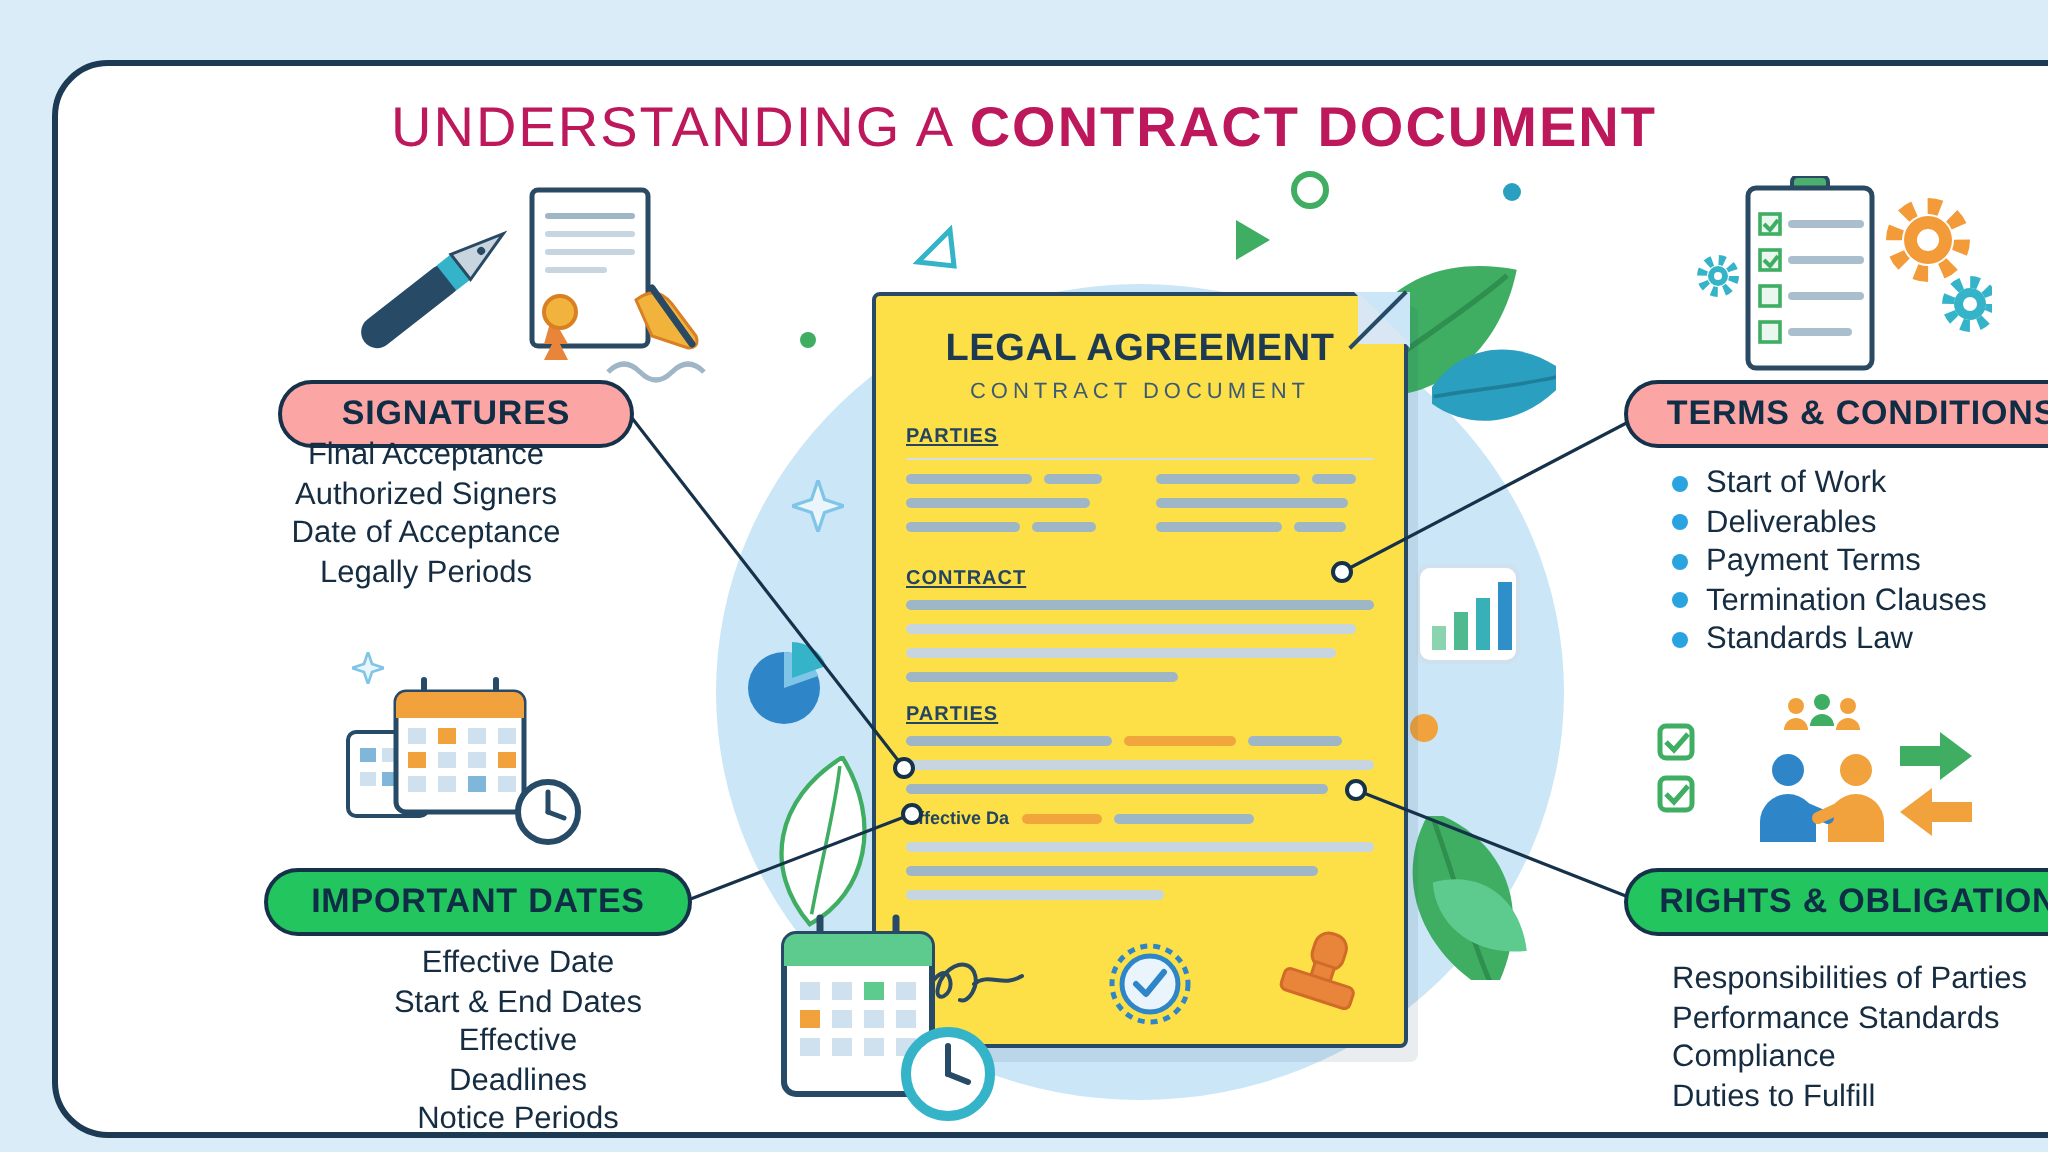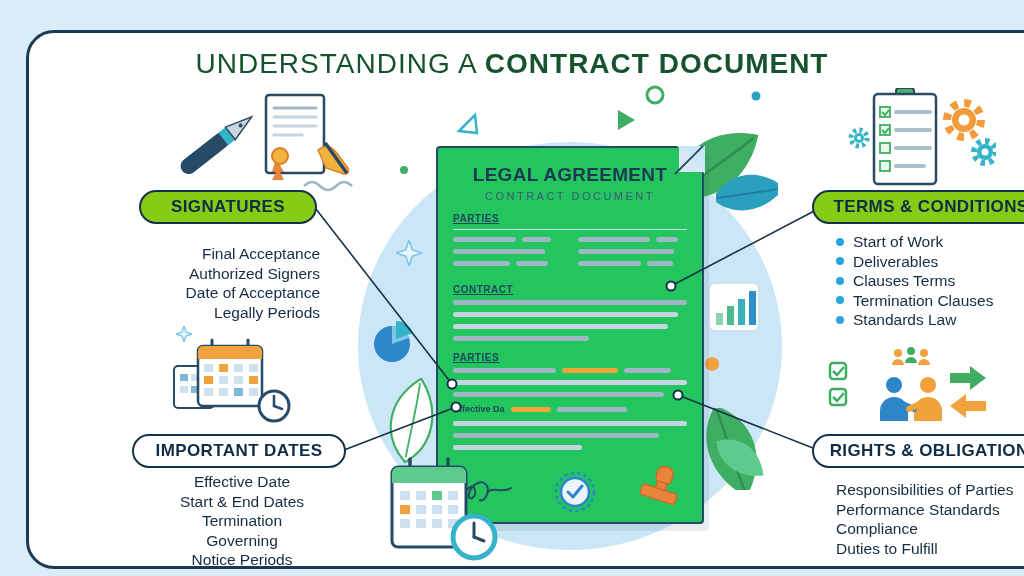--- a/index.html
+++ b/index.html
@@ -4,33 +4,33 @@
 <style>
   html,body{margin:0;padding:0;}
   body{width:1024px;height:576px;overflow:hidden;background:#d9ecf8;
        font-family:"Liberation Sans", sans-serif;}
   #stage{position:relative;width:1024px;height:576px;overflow:hidden;}
 
   .panel{position:absolute;left:26px;top:30px;width:1060px;height:533px;
          background:#ffffff;border:3px solid #1c3a54;border-radius:28px;}
 
   .title{position:absolute;top:48px;left:0;width:1024px;text-align:center;
-         font-size:28px;letter-spacing:1px;color:#14532d;z-index:5;}
+         font-size:28px;letter-spacing:1px;color:#be185d;z-index:5;}
   .title .tregular{font-weight:400;}
   .title .tbold{font-weight:800;}
 
   .blob{position:absolute;left:358px;top:142px;width:424px;height:408px;
         background:#cbe6f6;border-radius:50%;z-index:1;}
 
   .decor{position:absolute;z-index:2;}
   .decor.front{z-index:4;}
 
   
   .doc{position:absolute;left:436px;top:146px;width:264px;height:374px;
-       background:#22c55e;border:2.5px solid #274a66;border-radius:4px;z-index:3;
+       background:#fde047;border:2.5px solid #274a66;border-radius:4px;z-index:3;
        box-shadow:5px 7px 0 rgba(40,80,110,0.10);}
   .fold-bg{position:absolute;top:-2.5px;right:-2.5px;width:0;height:0;
            border-top:28px solid #cbe6f6;border-left:28px solid transparent;}
   .fold-front{position:absolute;top:-2.5px;right:-2.5px;width:0;height:0;
               border-bottom:26px solid #d8e7f3;border-right:26px solid transparent;}
   .fold-line{position:absolute;top:11px;right:-7px;width:40px;height:0;
              border-top:2px solid #274a66;transform:rotate(-45deg);}
   .doc-inner{position:absolute;left:15px;right:15px;top:10px;bottom:8px;overflow:hidden;}
   .doc-title{text-align:center;font-weight:bold;font-size:19px;color:#1d3a52;
              letter-spacing:.3px;margin-top:6px;}
@@ -47,22 +47,22 @@
   .eff-row{display:flex;align-items:center;gap:6px;margin:2px 0 7px;}
   .eff-label{font-size:9px;font-weight:bold;color:#24455f;white-space:nowrap;}
   .doc-bottom{position:absolute;left:2px;right:2px;bottom:0;height:58px;
               display:flex;align-items:flex-end;justify-content:space-between;}
 
   
   .pill{position:absolute;height:34px;border:2.5px solid #15324a;border-radius:18px;
         display:flex;align-items:center;justify-content:center;font-weight:bold;
         font-size:17px;color:#0f2d44;box-sizing:border-box;letter-spacing:.4px;
         z-index:6;white-space:nowrap;overflow:hidden;}
-  .pill.blue{background:#84cc16;}
-  .pill.green{background:#ffffff;}
+  .pill.blue{background:#fca5a5;}
+  .pill.green{background:#22c55e;}
   .clist{position:absolute;font-size:15.5px;line-height:19.5px;color:#152c41;z-index:6;}
   .clist.center{text-align:center;}
   .bl-item{display:flex;align-items:center;gap:9px;margin-bottom:0;}
   .blt{width:8px;height:8px;border-radius:50%;background:#2aa4e0;flex:none;}
 
   .overlay{position:absolute;left:0;top:0;z-index:5;pointer-events:none;}
   .overlay line{stroke:#16324a;stroke-width:1.6;}
   .overlay circle{fill:#ffffff;stroke:#16324a;stroke-width:2;}
 </style>
 </head>
@@ -362,47 +362,47 @@
     <circle cx="456" cy="407" r="4.5"></circle>
     <circle cx="671" cy="286" r="4.5"></circle>
     <circle cx="678" cy="395" r="4.5"></circle>
   </svg>
 
   <div class="pill blue" style="left:139px;top:190px;width:178px;">SIGNATURES</div>
   <div class="pill green" style="left:132px;top:434px;width:214px;">IMPORTANT DATES</div>
   <div class="pill blue" style="left:812px;top:190px;width:238px;">TERMS &amp; CONDITIONS</div>
   <div class="pill green" style="left:812px;top:434px;width:246px;">RIGHTS &amp; OBLIGATIONS</div>
 
-  <div class="clist center" style="left:106px;top:244px;width:214px;text-align:right;">
+  <div class="clist center" style="left:106px;top:218px;width:214px;">
     <div>Final Acceptance</div>
     <div>Authorized Signers</div>
     <div>Date of Acceptance</div>
     <div>Legally Periods</div>
   </div>
 
-  <div class="clist center" style="left:135px;top:472px;width:214px;">
+  <div class="clist center" style="left:152px;top:472px;width:214px;">
     <div>Effective Date</div>
     <div>Start &amp; End Dates</div>
-    <div>Termination</div>
-    <div>Governing</div>
+    <div>Effective</div>
+    <div>Deadlines</div>
     <div>Notice Periods</div>
   </div>
 
   <div class="clist" style="left:836px;top:232px;width:200px;">
     <div class="bl-item">
         <span class="blt"></span>
         <span>Start of Work</span>
       </div>
     <div class="bl-item">
         <span class="blt"></span>
         <span>Deliverables</span>
       </div>
     <div class="bl-item">
         <span class="blt"></span>
-        <span>Clauses Terms</span>
+        <span>Payment Terms</span>
       </div>
     <div class="bl-item">
         <span class="blt"></span>
         <span>Termination Clauses</span>
       </div>
     <div class="bl-item">
         <span class="blt"></span>
         <span>Standards Law</span>
       </div>
   </div>

